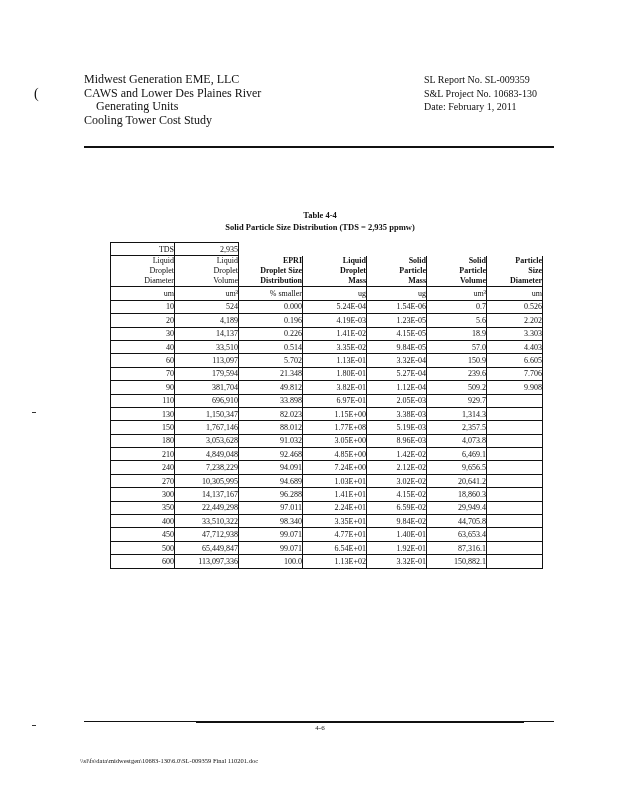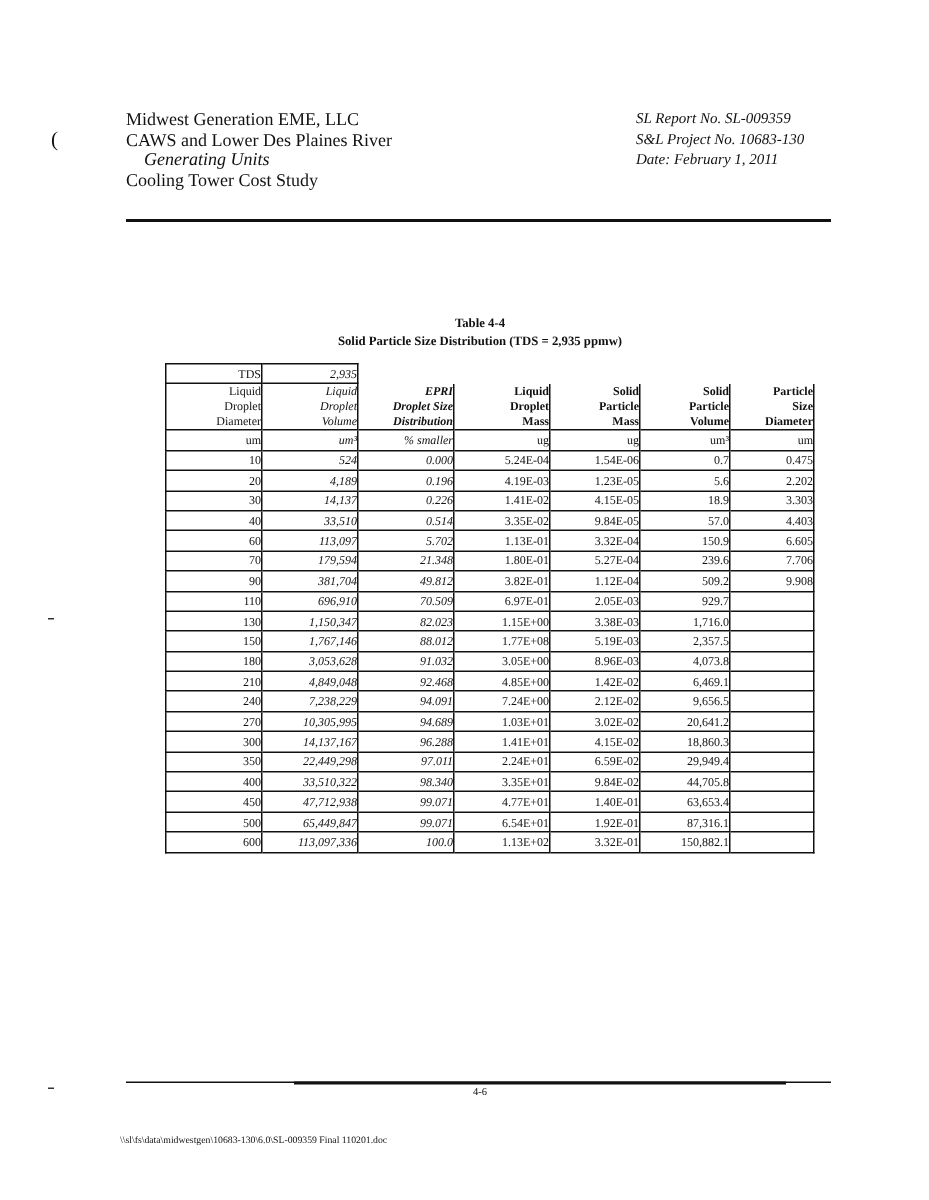--- a/index.html
+++ b/index.html
@@ -1,31 +1,31 @@
 <!DOCTYPE html>
 <html><head>
 <meta charset="utf-8">
 <style>
   html, body { margin: 0; padding: 0; background: #ffffff; }
   body { width: 619px; height: 800px; position: relative; overflow: hidden;
          font-family: "Liberation Serif", "DejaVu Serif", serif; color: #111; }
   .hdr-left { position: absolute; left: 84px; top: 73px; font-size: 12px; line-height: 13.5px; }
-  .hdr-left .indent { padding-left: 12px; font-style: italic; }
-  .hdr-right { position: absolute; left: 424px; top: 73px; font-size: 10px; line-height: 13.5px; font-style: italic; }
+  .hdr-left .indent { padding-left: 12px; }
+  .hdr-right { position: absolute; left: 424px; top: 73px; font-size: 10px; line-height: 13.5px; }
   .paren { position: absolute; left: 34px; top: 86px; font-size: 14px; }
   .rule-top { position: absolute; left: 84px; top: 146px; width: 470px; height: 2px; background: #111; }
   .title { position: absolute; left: 0; width: 640px; text-align: center; font-size: 8.5px; font-weight: bold; }
   .t1 { top: 210px; }
   .t2 { top: 222px; }
   table.grid { position: absolute; left: 110px; top: 242px; border-collapse: collapse;
                font-size: 8px; text-align: right; }
   table.grid td { padding: 0; height: 12.4px; border-bottom: 1px solid #111; }
   table.grid td.c0 { width: 63px; }
-  table.grid td.c1 { width: 63px; font-style: italic; }
-  table.grid td.c2 { width: 63px; font-style: italic; }
+  table.grid td.c1 { width: 63px; }
+  table.grid td.c2 { width: 63px; }
   table.grid td.c3 { width: 63px; }
   table.grid td.c4 { width: 59px; }
   table.grid td.c5 { width: 59px; }
   table.grid td.c6 { width: 55px; }
   .bl { border-left: 1px solid #111; }
   .br { border-right: 1px solid #111; }
   .tds-row td { height: 14px; }
   .tds-box { border: 1px solid #111; }
   .head-row td { height: 40px; vertical-align: bottom; line-height: 10px; font-weight: normal; border-bottom: 1px solid #111; }
   .head-row td.b { font-weight: bold; }
@@ -90,21 +90,21 @@
   </tr>
   </tbody>
     <tbody id="data-rows">
       <tr>
         <td class="c0 bl">10</td>
         <td class="c1 bl">524</td>
         <td class="c2 bl">0.000</td>
         <td class="c3 bl">5.24E-04</td>
         <td class="c4 bl">1.54E-06</td>
         <td class="c5 bl">0.7</td>
-        <td class="c6 bl br">0.475</td>
+        <td class="c6 bl br">0.526</td>
       </tr>
       <tr>
         <td class="c0 bl">20</td>
         <td class="c1 bl">4,189</td>
         <td class="c2 bl">0.196</td>
         <td class="c3 bl">4.19E-03</td>
         <td class="c4 bl">1.23E-05</td>
         <td class="c5 bl">5.6</td>
         <td class="c6 bl br">2.202</td>
       </tr>
@@ -149,33 +149,33 @@
         <td class="c1 bl">381,704</td>
         <td class="c2 bl">49.812</td>
         <td class="c3 bl">3.82E-01</td>
         <td class="c4 bl">1.12E-04</td>
         <td class="c5 bl">509.2</td>
         <td class="c6 bl br">9.908</td>
       </tr>
       <tr>
         <td class="c0 bl">110</td>
         <td class="c1 bl">696,910</td>
-        <td class="c2 bl">70.509</td>
+        <td class="c2 bl">33.898</td>
         <td class="c3 bl">6.97E-01</td>
         <td class="c4 bl">2.05E-03</td>
         <td class="c5 bl">929.7</td>
         <td class="c6 bl br"></td>
       </tr>
       <tr>
         <td class="c0 bl">130</td>
         <td class="c1 bl">1,150,347</td>
         <td class="c2 bl">82.023</td>
         <td class="c3 bl">1.15E+00</td>
         <td class="c4 bl">3.38E-03</td>
-        <td class="c5 bl">1,716.0</td>
+        <td class="c5 bl">1,314.3</td>
         <td class="c6 bl br"></td>
       </tr>
       <tr>
         <td class="c0 bl">150</td>
         <td class="c1 bl">1,767,146</td>
         <td class="c2 bl">88.012</td>
         <td class="c3 bl">1.77E+08</td>
         <td class="c4 bl">5.19E-03</td>
         <td class="c5 bl">2,357.5</td>
         <td class="c6 bl br"></td>

